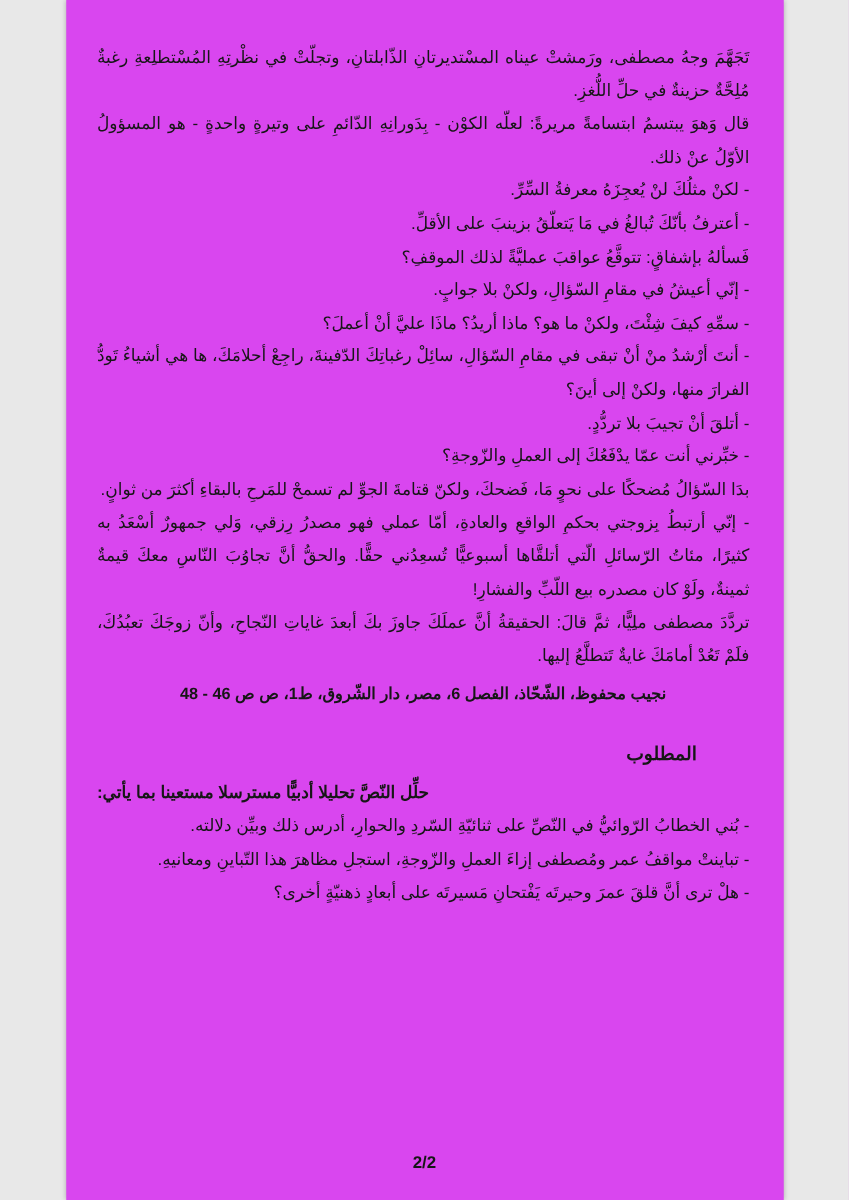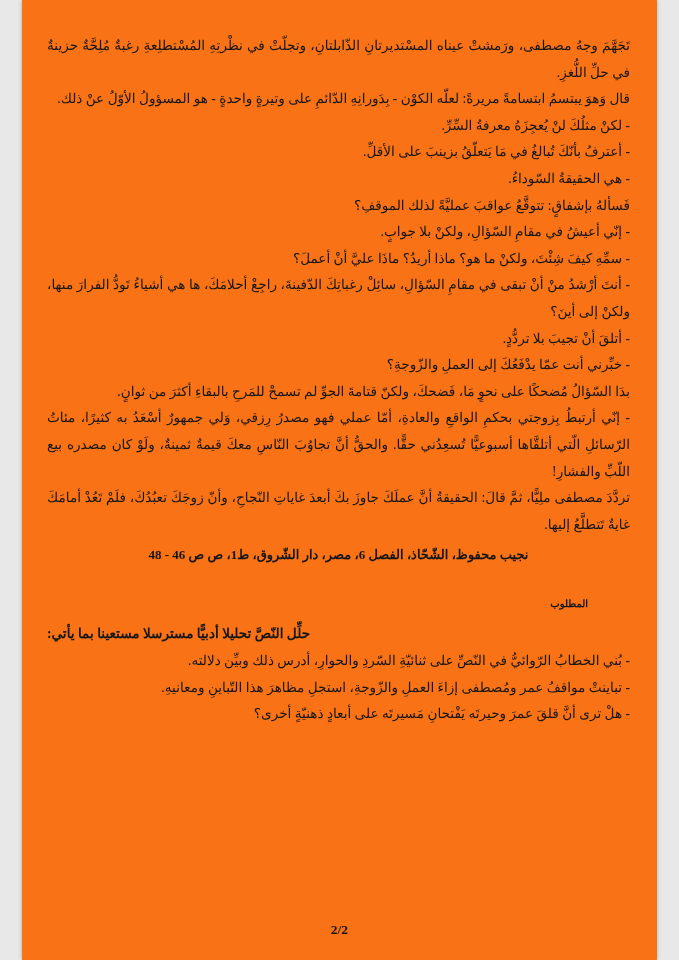--- a/index.html
+++ b/index.html
@@ -1,22 +1,22 @@
 <!DOCTYPE html>
 <html lang="ar"><head>
 <meta charset="utf-8">
 <style>
   html,body { margin:0; padding:0; background:#e8e8e8; }
   .page {
     position:relative;
-    width:635px; height:960px;
+    width:574px; height:960px;
     margin:0 auto;
-    background:#f97316;
+    background:#d946ef;
     overflow:hidden;
-    font-family:Liberation Serif, serif;
+    font-family:Liberation Sans, sans-serif;
     color:#161616;
     box-shadow:0 0 4px rgba(0,0,0,.25);
   }
   .doc {
     position:absolute;
     top:33px; right:27px; left:25px;
     direction:rtl;
     text-align:justify;
     font-size:13.6px;
     line-height:26.6px;
@@ -27,21 +27,21 @@
     font-weight:bold;
     margin-top:4px !important;
     padding-left:4px;
     padding-right:168px;
     text-align:center;
     font-size:13px;
   }
   .requirements { margin-top:22px; }
   .req-heading {
     font-weight:bold;
-    font-size:10px;
+    font-size:15px;
     margin-right:42px !important;
     margin-bottom:4px !important;
   }
   .req-instruction {
     font-weight:bold;
     margin-right:55px !important;
     text-align:left;
   }
   .req-item { text-align:justify; }
   .footer {
@@ -57,21 +57,20 @@
 <body>
 
 <div class="page">
   <div class="doc">
 
     <div class="narrative">
       <p>تَجَهَّمَ وجهُ مصطفى، ورَمشتْ عيناه المسْتديرتانِ الذّابلتانِ، وتجلّتْ في نظْرتِهِ المُسْتطلِعةِ رغبةٌ مُلِحَّةٌ حزينةٌ في حلِّ اللُّغزِ.</p>
       <p>قال وَهوَ يبتسمُ ابتسامةً مريرةً: لعلّه الكوْن - بِدَورانِهِ الدّائمِ على وتيرةٍ واحدةٍ - هو المسؤولُ الأوّلُ عنْ ذلك.</p>
       <p>- لكنْ مثلُكَ لنْ يُعجِزَهُ معرفةُ السِّرِّ.</p>
       <p>- أعترفُ بأنّكَ تُبالغُ في مَا يَتعلّقُ بزينبَ على الأقلِّ.</p>
-      <p>- هي الحقيقةُ السّوداءُ.</p>
       <p>فَسألهُ بإشفاقٍ: تتوقَّعُ عواقبَ عمليَّةً لذلك الموقفِ؟</p>
       <p>- إنّي أعيشُ في مقامِ السّؤالِ، ولكنْ بلا جوابٍ.</p>
       <p>- سمِّهِ كيفَ شِئْتَ، ولكنْ ما هو؟ ماذا أريدُ؟ ماذَا عليَّ أنْ أعملَ؟</p>
       <p>- أنتَ أرْشدُ منْ أنْ تبقى في مقامِ السّؤالِ، سائِلْ رغباتِكَ الدّفينةَ، راجِعْ أحلامَكَ، ها هي أشياءُ تَودُّ الفرارَ منها، ولكنْ إلى أينَ؟</p>
       <p>- أتلقَ أنْ تجيبَ بلا تردُّدٍ.</p>
       <p>- خبِّرني أنت عمّا يدْفَعُكَ إلى العملِ والزّوجةِ؟</p>
       <p>بدَا السّؤالُ مُضحكًا على نحوٍ مَا، فَضحكَ، ولكنّ قتامةَ الجوِّ لم تسمحْ للمَرحِ بالبقاءِ أكثرَ من ثوانٍ.</p>
       <p>- إنّي أرتبطُ بِزوجتي بحكمِ الواقعِ والعادةِ، أمّا عملي فهو مصدرُ رِزقي، وَلي جمهورٌ أسْعَدُ به كثيرًا، مئاتُ الرّسائلِ الّتي أتلقَّاها أسبوعيًّا تُسعِدُني حقًّا. والحقُّ أنَّ تجاوُبَ النّاسِ معكَ قيمةٌ ثمينةٌ، ولَوْ كان مصدره بيع اللّبِّ والفشارِ!</p>
       <p>تردَّدَ مصطفى ملِيًّا، ثمَّ قالَ: الحقيقةُ أنَّ عملَكَ جاوزَ بكَ أبعدَ غاياتِ النّجاحِ، وأنّ زوجَكَ تعبُدُكَ، فلَمْ تَعُدْ أمامَكَ غايةٌ تَتطلَّعُ إليها.</p>
     </div>

